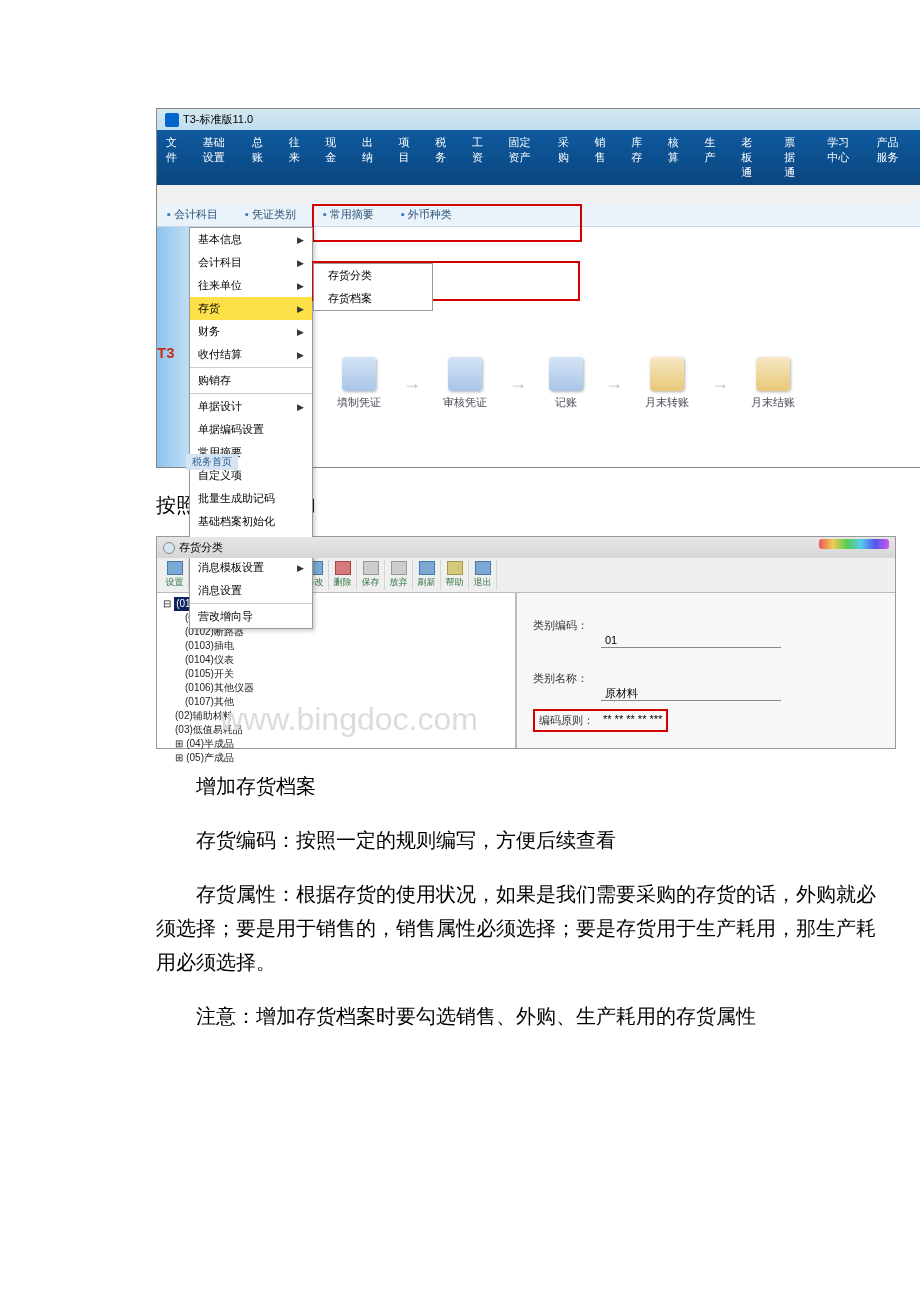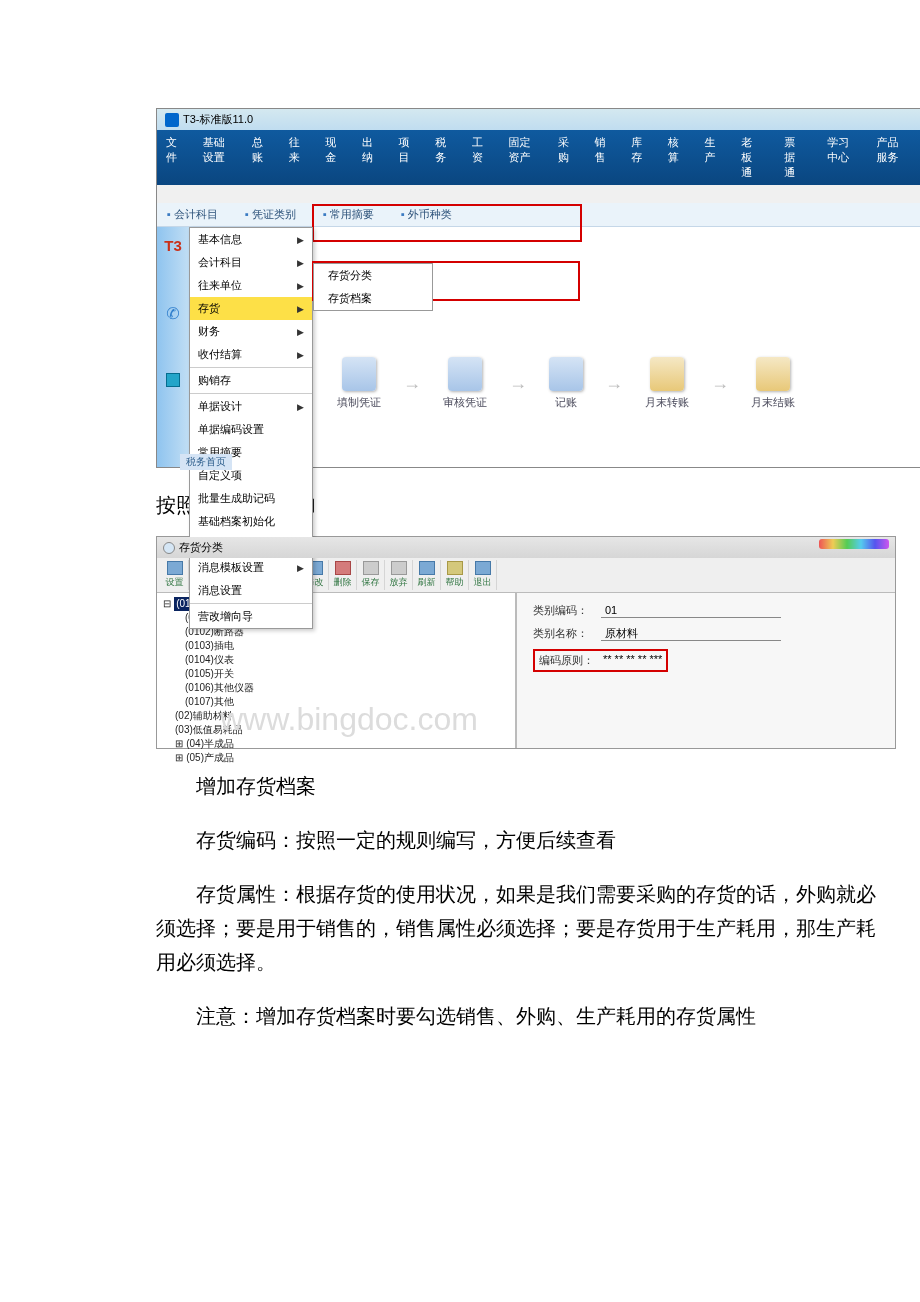--- a/index.html
+++ b/index.html
@@ -46,21 +46,21 @@
     .workspace {
       display: flex;
       background: #fff;
       height: 240px;
       position: relative;
     }
     .left-strip {
       width: 32px;
       background: linear-gradient(to right, #8fc4ef, #c1def4);
       display: flex;
-      flex-direction: column;
+      flex-direction: row;
       align-items: center;
       padding-top: 10px;
       gap: 50px;
       font-size: 16px;
       color: #2465a8;
     }
     .left-strip .t3 { font-weight: bold; font-size: 15px; color: #c9301a; }
     .left-strip .sq {
       width: 14px; height: 14px; background: #23a5c9;
       border: 1px solid #056c8e;
@@ -120,21 +120,21 @@
       width: 34px; height: 34px;
       margin: 0 auto 4px;
       background: linear-gradient(#d5e4f5, #a8c5e8);
       border-radius: 4px;
       box-shadow: 1px 1px 3px rgba(0,0,0,0.3);
     }
     .flow .ico.y { background: linear-gradient(#f5e8c5, #e8c878); }
     .flow .arr { color: #bbb; font-size: 18px; }
     .bottomtag {
       position: absolute;
-      left: 23px; bottom: -3px;
+      left: 29px; bottom: -3px;
       font-size: 10px;
       color: #2b5c8a;
       background: #d5e4f5;
       padding: 1px 6px;
     }
     
     
     .para {
       margin: 20px 0 0 156px;
       width: 720px;
@@ -213,20 +213,21 @@
     }
     .form .row { display: flex; align-items: center; margin-bottom: 8px; gap: 10px; }
     .form .lbl { width: 58px; color: #333; }
     .form input {
       border: none;
       border-bottom: 1px solid #888;
       background: transparent;
       font-size: 11px;
       padding: 1px 4px;
       width: 180px;
+      margin-top: 30px;
     }
     .form .redrow { border: 2px solid #d40000; padding: 2px 4px; display: inline-flex; }
     
     .watermark {
       position: absolute;
       font-size: 32px;
       color: #dcdcdc;
       left: 220px;
       margin-top: -48px;
       pointer-events: none;

